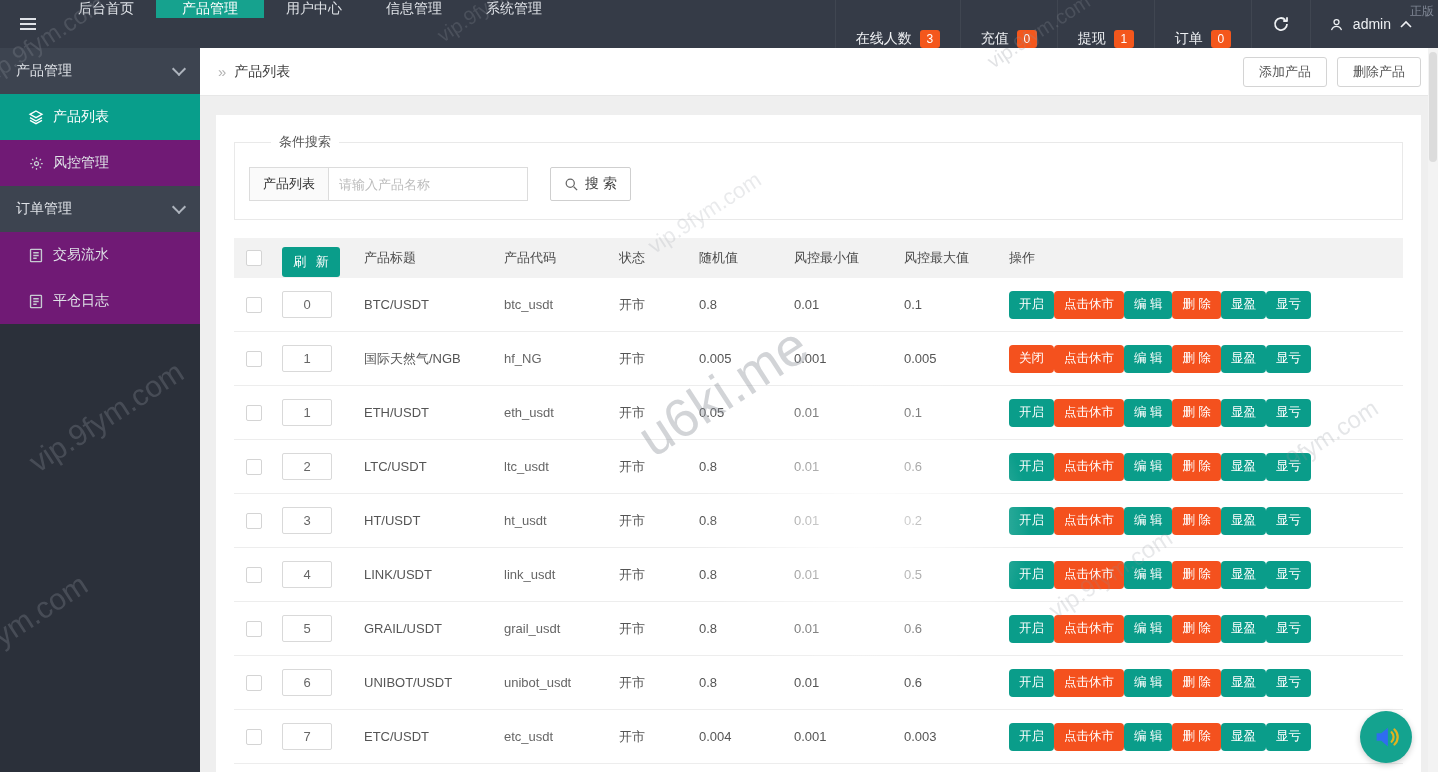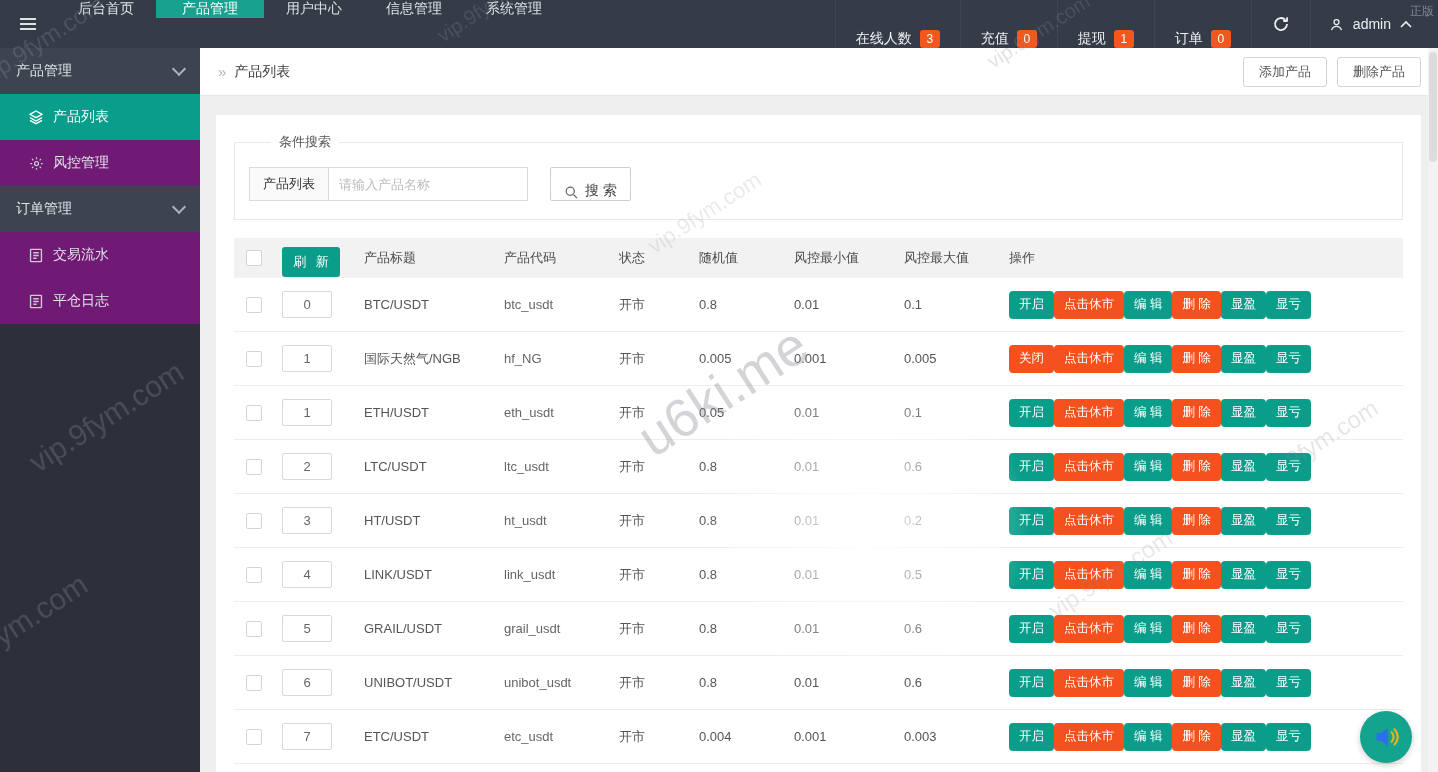--- a/index.html
+++ b/index.html
@@ -60,21 +60,21 @@
   fieldset.search-set { border:1px solid #e9e9e9; padding:10px 14px 18px 14px; margin-bottom:18px; }
   fieldset.search-set legend { font-size:13px; color:#555; padding:0 8px; margin-left:22px; }
   .search-row { display:flex; align-items:center; margin-top:6px; }
   .field-label { height:34px; line-height:32px; padding:0 13px; border:1px solid #dcdcdc;
     background:#fafafa; color:#333; font-size:13px; border-right:none; }
   .search-input { height:34px; width:200px; border:1px solid #dcdcdc; padding:0 10px;
     font-size:13px; color:#333; outline:none; font-family:inherit; }
   .search-input::placeholder { color:#bcbcbc; }
   .search-btn { margin-left:22px; height:34px; padding:0 13px; background:#fff;
     border:1px solid #cfcfcf; border-radius:2px; font-size:14px; color:#444;
-    display:flex; align-items:flex-end; gap:6px; cursor:pointer; font-family:inherit; }
+    display:flex; align-items:center; gap:6px; cursor:pointer; font-family:inherit; }
 
   
   .grid { display:grid; grid-template-columns:48px 82px 140px 115px 80px 95px 110px 105px auto;
     align-items:center; }
   .thead { background:#f2f2f2; height:40px; font-size:13px; color:#4a4a4a; }
   .trow { height:54px; border-bottom:1px solid #ededed; font-size:13px; color:#555; background:#fff; }
   .cell { padding-right:6px; }
   .checkbox { width:16px; height:16px; border:1px solid #d4d4d4; border-radius:2px;
     background:#fff; margin-left:12px; cursor:pointer; }
   .refresh-btn { background:#0a9d8a; color:#fff; border:none; border-radius:3px;

